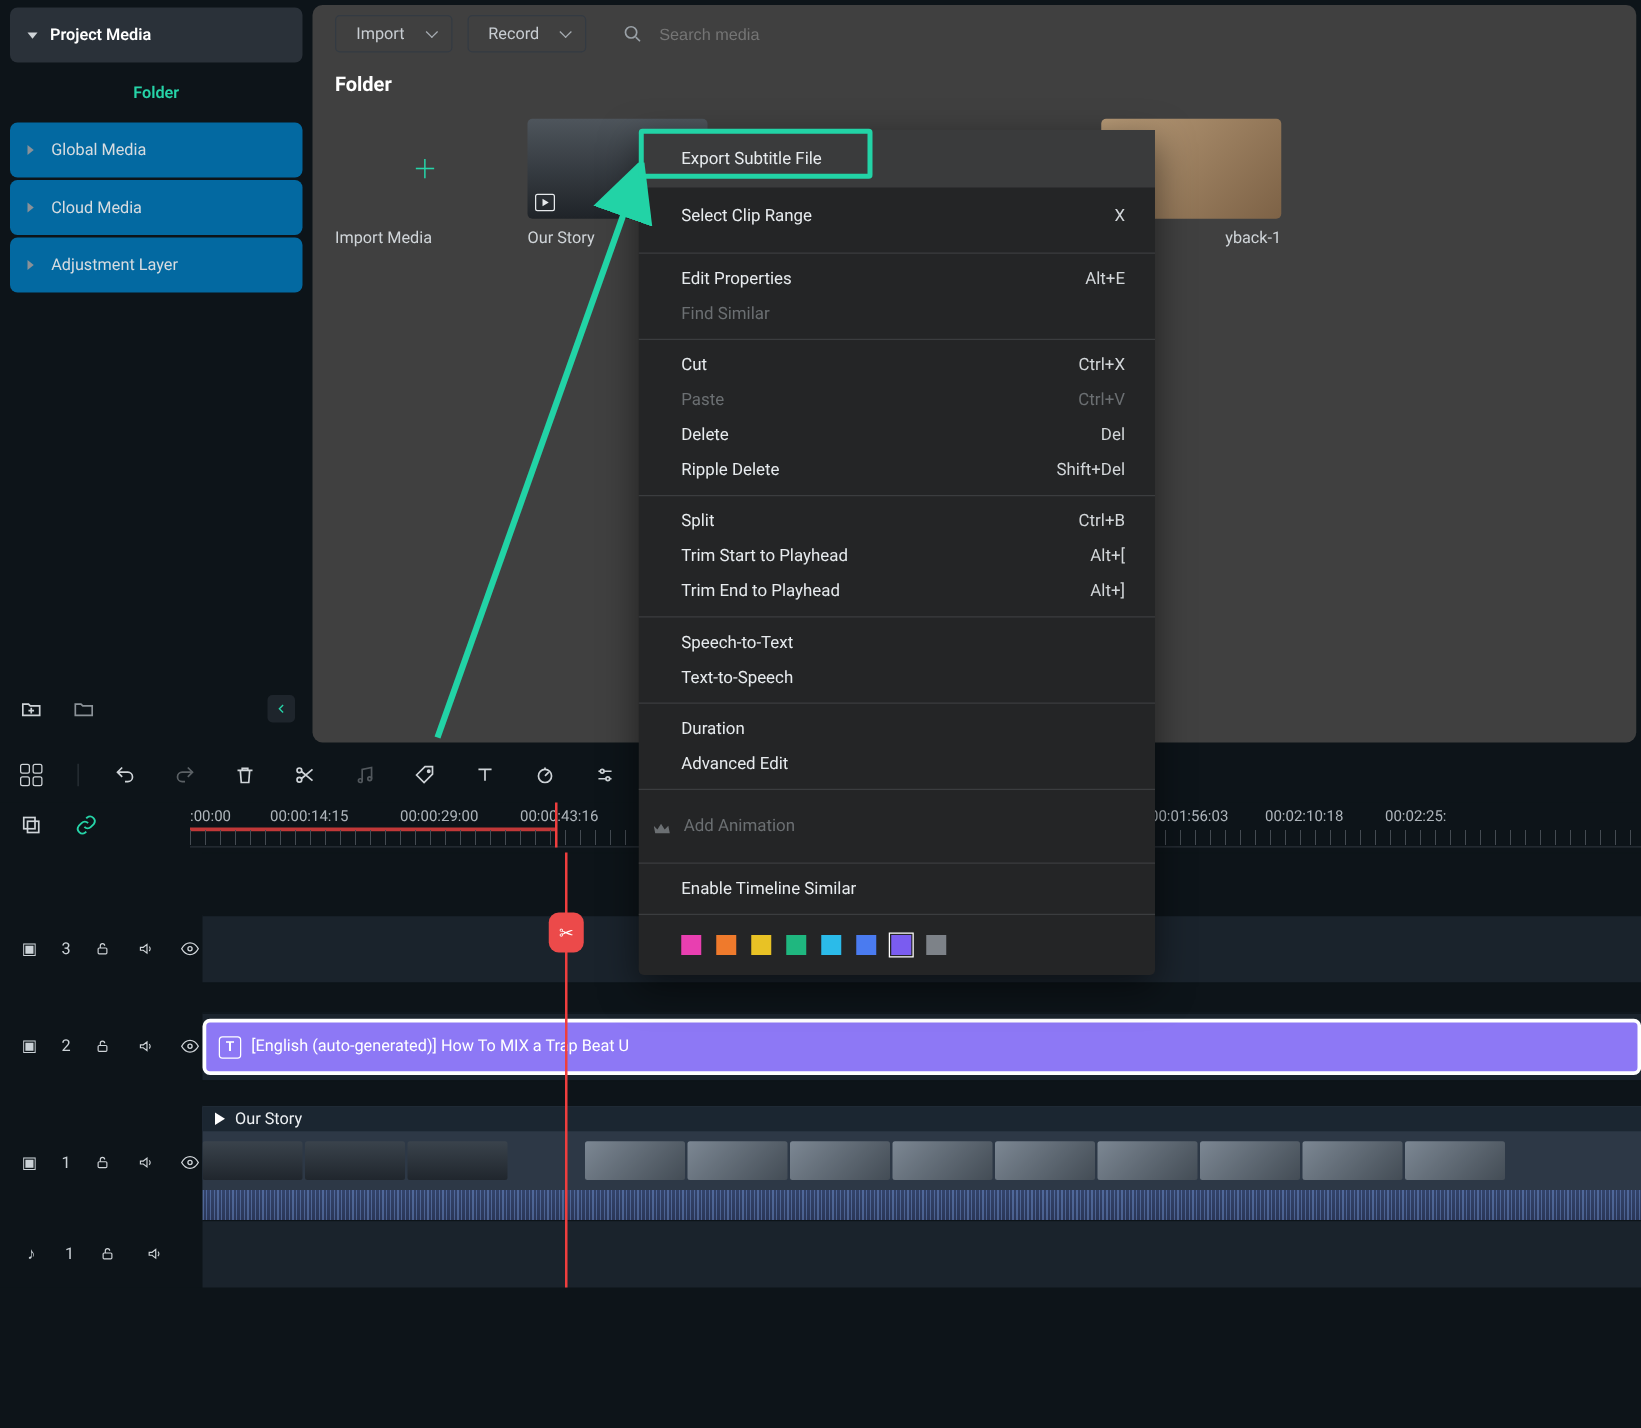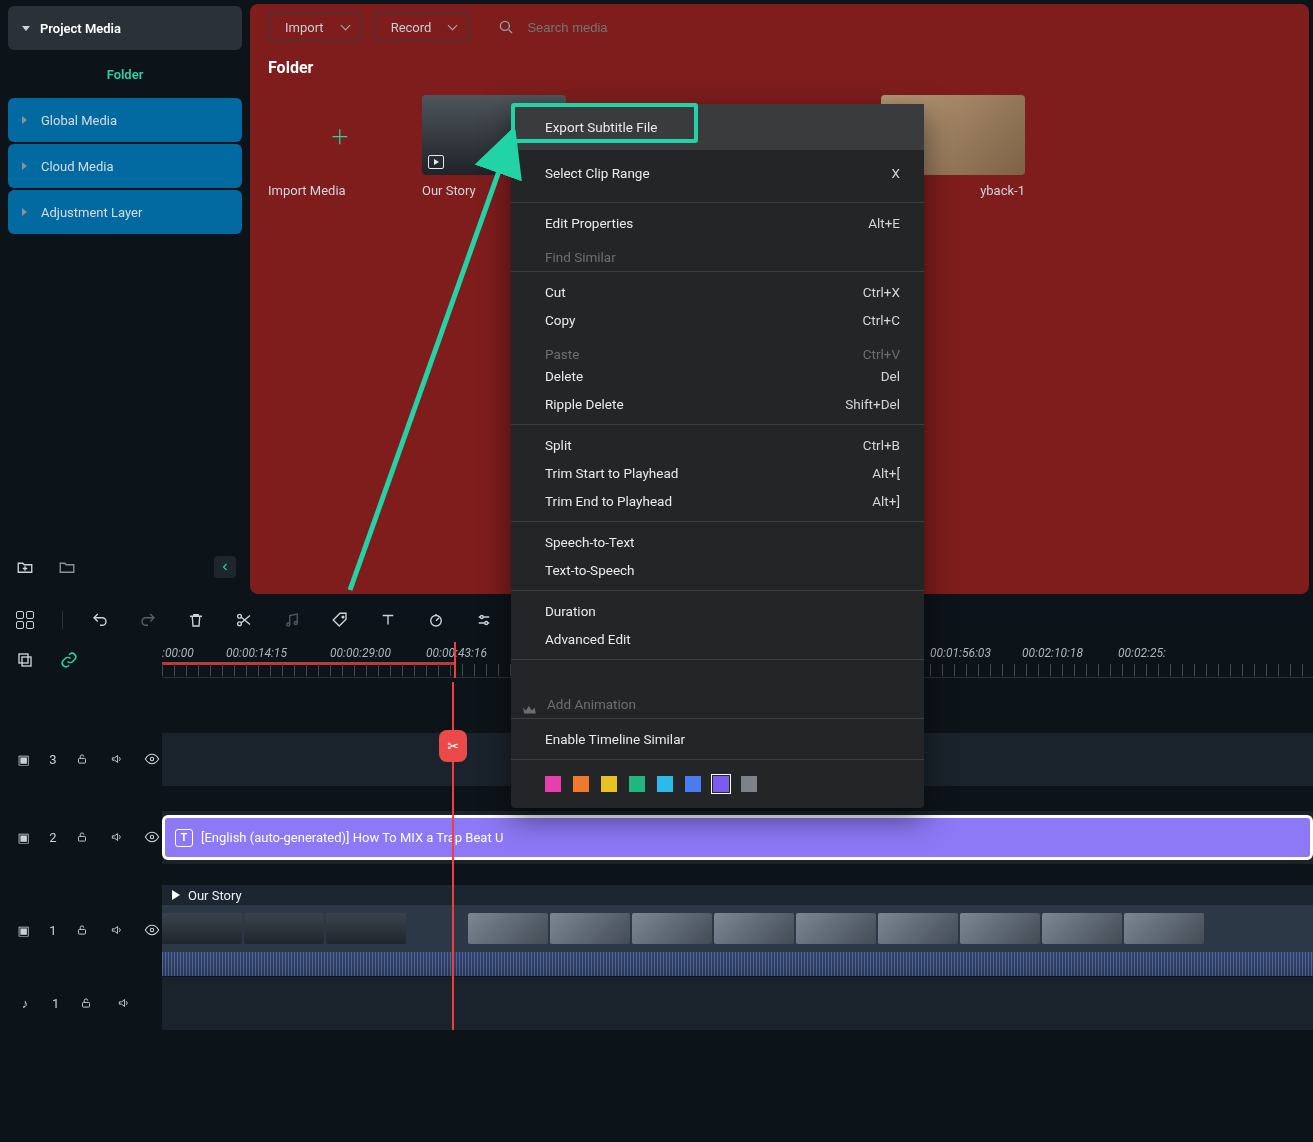--- a/index.html
+++ b/index.html
@@ -54,21 +54,21 @@
     width: 22px; height: 22px;
     background: #1e252c;
     border-radius: 4px;
     display: flex; align-items: center; justify-content: center;
     color: #26d4a8;
     cursor: pointer;
   }
 
   .main-panel {
     flex: 1;
-    background: #7f1d1d;
+    background: #404040;
     border-radius: 8px;
     margin: 4px 4px 4px 0;
     padding: 0 18px 0 18px;
     position: relative;
   }
   .main-toolbar {
     display: flex;
     align-items: center;
     gap: 12px;
     height: 46px;
@@ -122,21 +122,21 @@
     z-index: 40;
     box-shadow: 0 10px 30px rgba(0,0,0,.5);
   }
   .cm-item {
     display: flex; align-items: center; justify-content: space-between;
     height: 28px; padding: 0 24px 0 34px;
     color: #e7ebee;
     cursor: pointer;
   }
   .cm-item.tall { height: 46px; }
-  .cm-item.disabled { color: #6b6f72; cursor: default; align-items: flex-end; }
+  .cm-item.disabled { color: #6b6f72; cursor: default; }
   .cm-item.hover { background: #3a3b3c; }
   .cm-item.icon { padding-left: 12px; gap: 10px; justify-content: flex-start;}
   .cm-sep { height: 1px; background: #3b3d3f; margin: 6px 0; }
   .cm-shortcut { color: #d2d6d9; }
   .cm-item.disabled .cm-shortcut { color: #6b6f72; }
   .highlight-ring {
     position: absolute;
     left: 511px; top: 103px;
     width: 187px; height: 40px;
     border: 4px solid #22d3a6;
@@ -168,23 +168,22 @@
   
   .timeline {
     position: relative;
     background: #0d1419;
   }
   .tl-header {
     height: 36px; display: flex; align-items: center;
     padding: 0 14px; gap: 22px; color: #b8c0c6;
   }
   .ruler {
-    position: absolute; left: 162px; right: 0; top: 0; height: 36px;
+    position: absolute; left: 152px; right: 0; top: 0; height: 36px;
     border-bottom: 1px solid #2a3138;
-    font-style: italic;
   }
   .ruler-stamp { position: absolute; top: 4px; font-size: 12px; color: #aeb5bb; }
   .ruler-ticks { position: absolute; top: 22px; left: 0; right: 0; height: 12px;
     background: repeating-linear-gradient(90deg, #444b52 0 1px, transparent 1px 12px);
   }
 
   .tl-body { position: relative; margin-top: 4px; }
   .track { height: 54px; display: flex; align-items: center; }
   .track.big { height: 92px; }
   .track-ctrl {
@@ -337,24 +336,20 @@
       <span>Edit Properties</span>
       <span class="cm-shortcut">Alt+E</span>
     </div>
     <div class="cm-item disabled">
       <span>Find Similar</span>
     </div>
     <div class="cm-sep"></div>
     <div class="cm-item">
       <span>Cut</span>
       <span class="cm-shortcut">Ctrl+X</span>
-    </div>
-    <div class="cm-item">
-      <span>Copy</span>
-      <span class="cm-shortcut">Ctrl+C</span>
     </div>
     <div class="cm-item disabled">
       <span>Paste</span>
       <span class="cm-shortcut">Ctrl+V</span>
     </div>
     <div class="cm-item">
       <span>Delete</span>
       <span class="cm-shortcut">Del</span>
     </div>
     <div class="cm-item">

